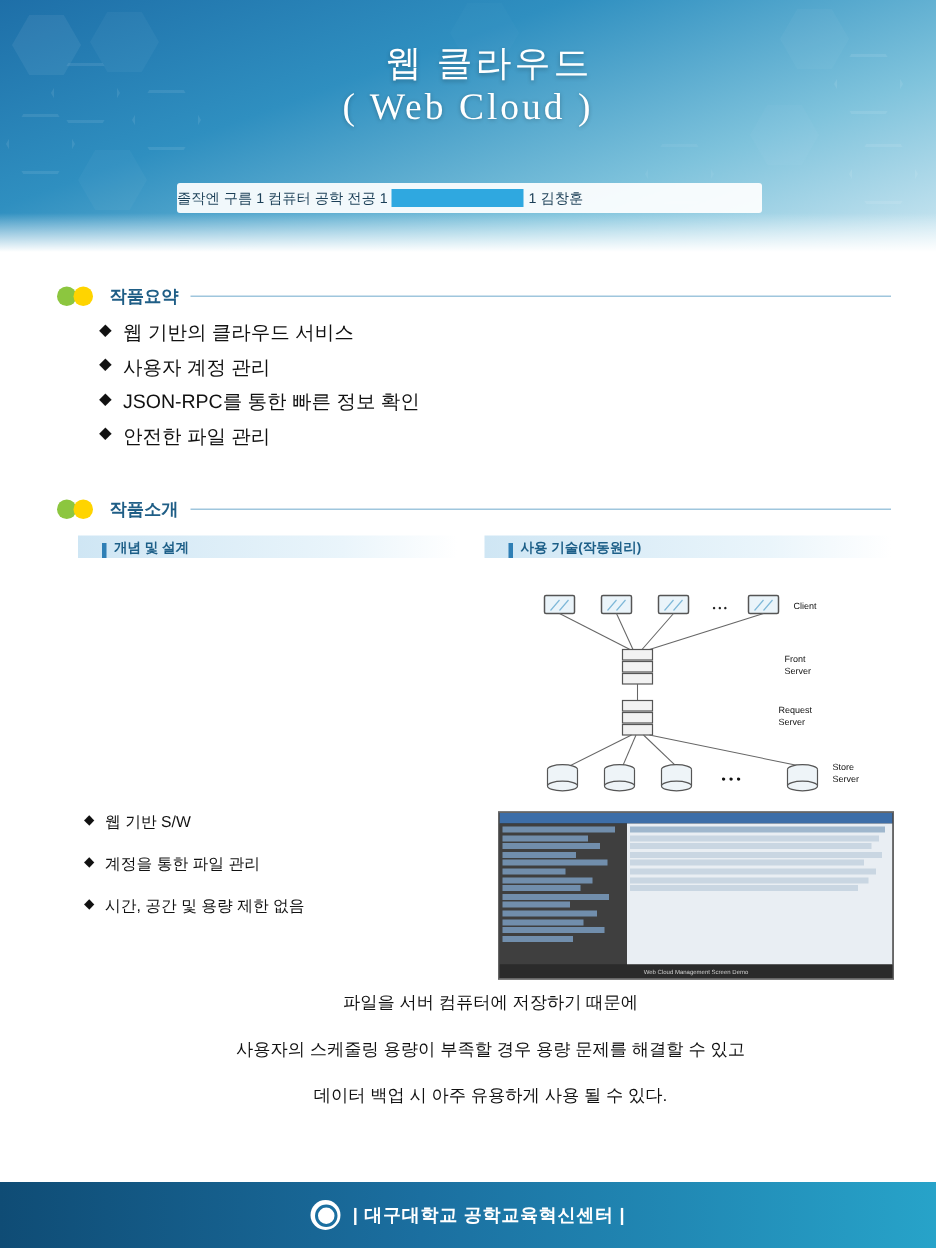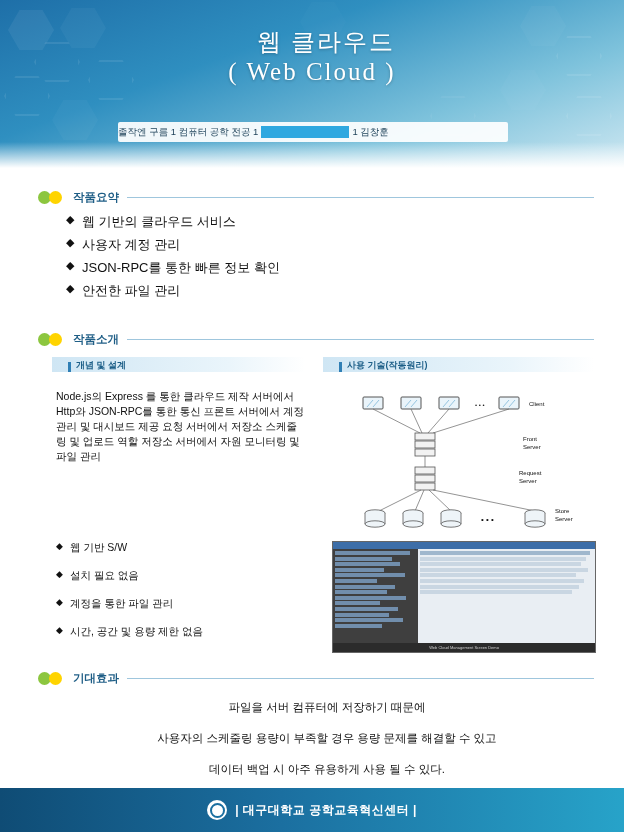--- a/index.html
+++ b/index.html
@@ -356,21 +356,20 @@
     <span class="section-rule"></span>
   </div>
 
   <div class="two-col">
 
     <div class="col">
       <div class="sub-head">
         <span class="tick"></span>
         <span class="lbl">개념 및 설계</span>
       </div>
-      <div class="para">Node.js의 Express 를 통한 클라우드 제작 서버에서 Http와 JSON-RPC를 통한 통신 프론트 서버에서 계정 관리 및 대시보드 제공 요청 서버에서 저장소 스케줄링 및 업로드 역할 저장소 서버에서 자원 모니터링 및 파일 관리</div>
     </div>
 
     <div class="col">
       <div class="sub-head">
         <span class="tick"></span>
         <span class="lbl">사용 기술(작동원리)</span>
       </div>
       <div class="diagram">
         <svg width="280" height="150" viewBox="0 0 280 150" xmlns="http://www.w3.org/2000/svg">
 
@@ -447,21 +446,20 @@
           <text x="232" y="132" font-size="6" fill="#111" font-family="Liberation Sans, sans-serif">Server</text>
         </svg>
       </div>
     </div>
   </div>
 
   <div class="two-col" style="margin-top:2px;">
     <div class="col">
       <ul class="feature-list">
         <li>웹 기반 S/W</li>
-        <li>설치 필요 없음</li>
         <li>계정을 통한 파일 관리</li>
         <li>시간, 공간 및 용량 제한 없음</li>
       </ul>
     </div>
 
     <div class="col">
       <div class="shot">
         <div class="shot-top"></div>
         <div class="shot-body">
           <div class="shot-tree">
@@ -489,25 +487,20 @@
             <div class="grid-row" style="width:95%"></div>
             <div class="grid-row" style="width:92%"></div>
             <div class="grid-row" style="width:88%"></div>
           </div>
         </div>
         <div class="shot-foot">Web Cloud Management Screen Demo</div>
       </div>
     </div>
   </div>
 
-  <div class="section-head" style="margin-top:18px;">
-    <span class="dots"></span>
-    <span class="section-title">기대효과</span>
-    <span class="section-rule"></span>
-  </div>
   <div class="effects">
     <p>파일을 서버 컴퓨터에 저장하기 때문에</p>
     <p>사용자의 스케줄링 용량이 부족할 경우 용량 문제를 해결할 수 있고</p>
     <p>데이터 백업 시 아주 유용하게 사용 될 수 있다.</p>
   </div>
 </div>
 
 <div class="footer">
   <span class="logo-circle"></span>
   <span class="footer-text">| 대구대학교 공학교육혁신센터 |</span>

